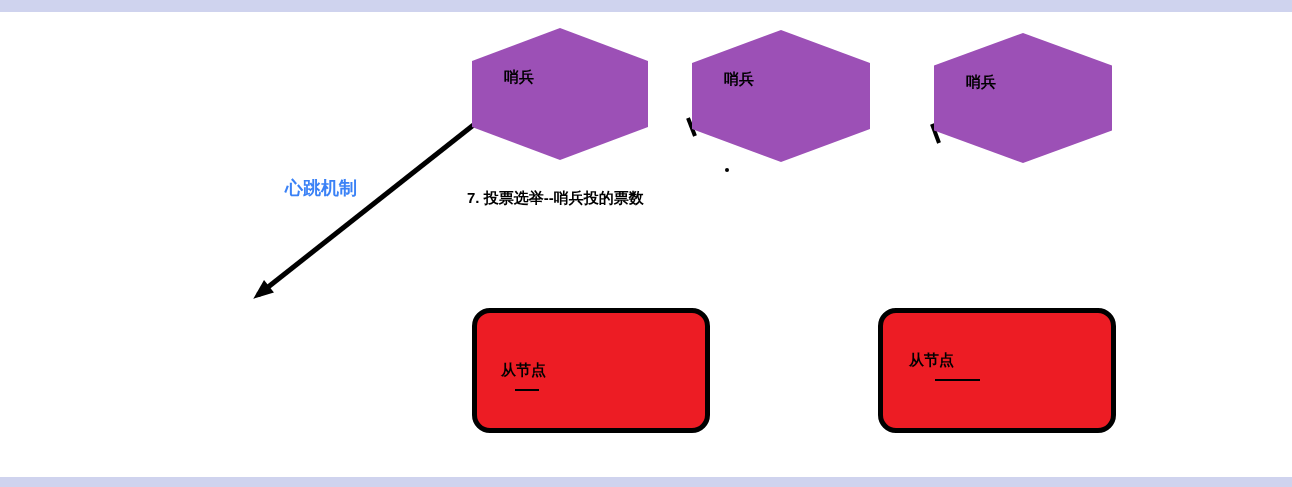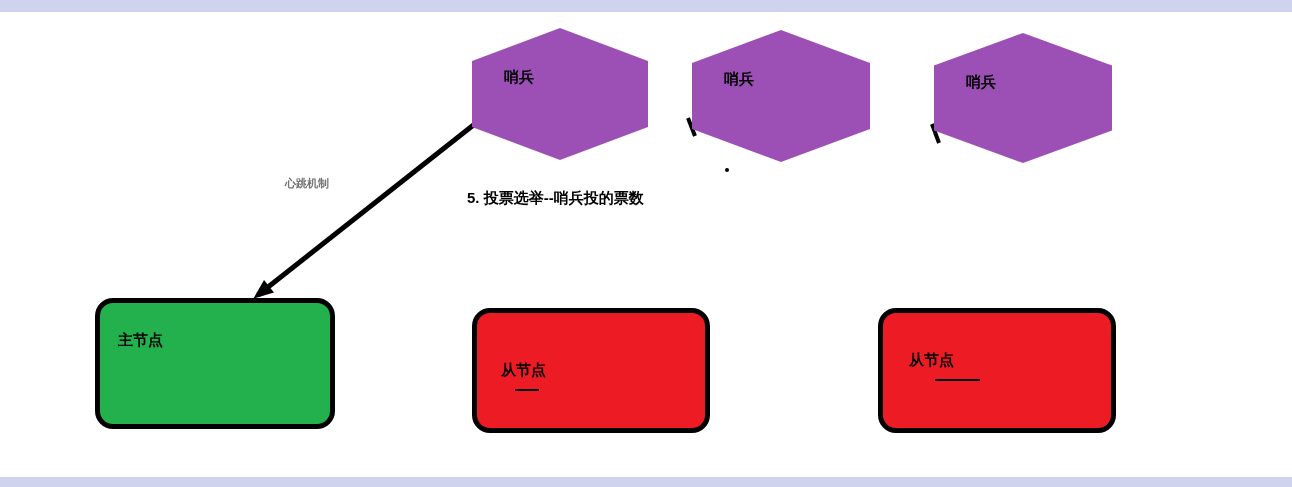--- a/index.html
+++ b/index.html
@@ -56,22 +56,22 @@
     position: absolute;
     height: 2px;
     background: #000000;
   }
   .node.master { background: #22b14c; }
   .node.slave  { background: #ed1c24; }
 
   .annotation {
     position: absolute;
     font-weight: bold;
-    font-size: 11px;
-    color: #737373;
+    font-size: 18px;
+    color: #3b82f6;
   }
   .notes {
     position: absolute;
     font-weight: bold;
     font-size: 15px;
     color: #000000;
     line-height: 27px;
   }
   .svg-layer {
     position: absolute;
@@ -108,26 +108,23 @@
   <div class="hex" style="left: 692px; top: 30px; width: 178px; height: 132px; background-color: rgb(156, 80, 182);">
     <span class="label">哨兵</span>
   </div>
   <div class="hex" style="left: 934px; top: 33px; width: 178px; height: 130px; background-color: rgb(156, 80, 182);">
     <span class="label">哨兵</span>
   </div>
 
   <div class="annotation" style="left:285px; top:176px;">心跳机制</div>
 
   <div class="notes" style="left:467px; top:184px;">
-    <div>5. 投票选举--哨兵投的票数</div>
+    <div>7. 投票选举--哨兵投的票数</div>
   </div>
 
-  <div class="node master" style="left: 95px; top: 298px; width: 240px; height: 131px; background-color: rgb(34, 177, 76);">
-    <span class="label" style="left:18px; top:28px;">主节点</span>
-  </div>
 
   <div class="node slave" style="left: 472px; top: 308px; width: 238px; height: 125px; background-color: rgb(237, 28, 36);">
     <span class="label" style="left:24px; top:48px;">从节点</span>
     <span class="underline" style="left:38px; top:76px; width:24px;"></span>
   </div>
 
   <div class="node slave" style="left: 878px; top: 308px; width: 238px; height: 125px; background-color: rgb(237, 28, 36);">
     <span class="label" style="left:26px; top:38px;">从节点</span>
     <span class="underline" style="left:52px; top:66px; width:45px;"></span>
   </div>

